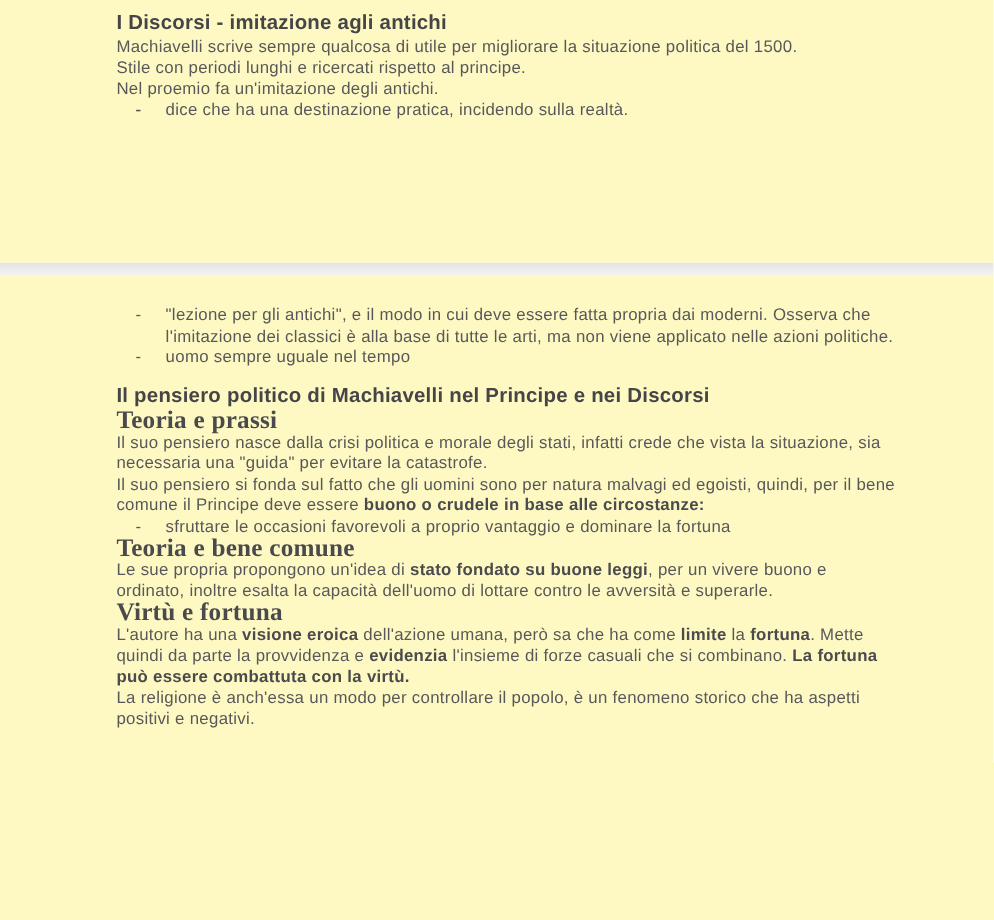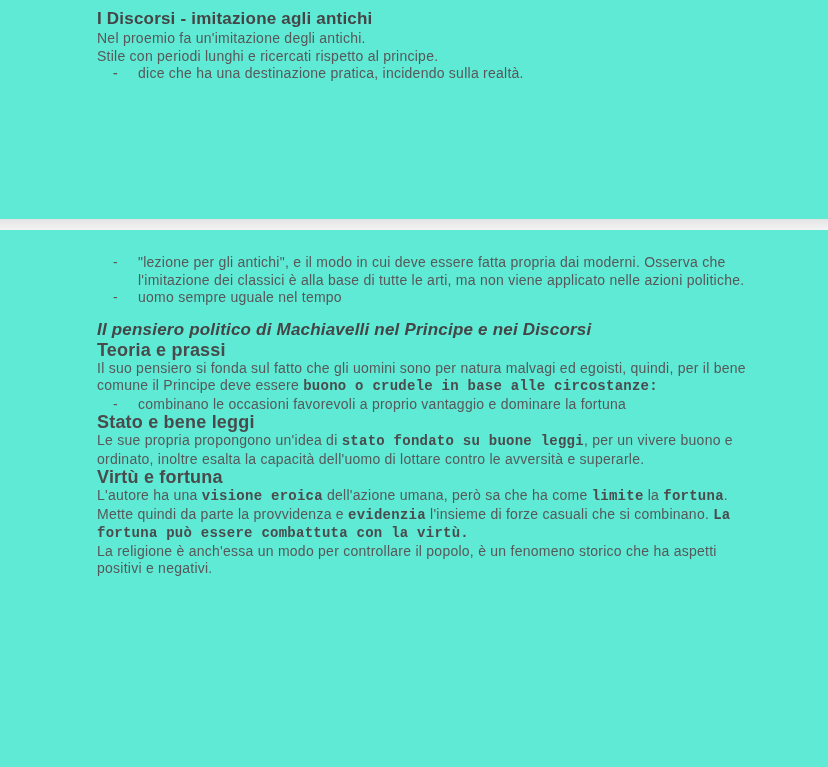--- a/index.html
+++ b/index.html
@@ -9,21 +9,21 @@
   }
   body {
     width: 828px;
     height: 767px;
     overflow: hidden;
     font-family: "Liberation Sans", "DejaVu Sans", sans-serif;
     color: #58585a;
     -webkit-font-smoothing: antialiased;
   }
   .page {
-    background: #5eead4;
+    background: #fef9c3;
   }
   .page-1 {
     height: 219px;
     box-sizing: border-box;
     padding-top: 8px;
   }
   .page-break {
     height: 11px;
     width: 828px;
     background: linear-gradient(180deg, #e3e3e3 0%, #ebebeb 45%, #f4f4f4 100%);
@@ -37,71 +37,73 @@
     margin-left: 97px;
     width: 652px;
   }
   .h1 {
     font-size: 17px;
     line-height: 22px;
     font-weight: 700;
     color: #454547;
     letter-spacing: 0.2px;
   }
-  .h1.mt { margin-top: 12px; font-style: italic; }
+  .h1.mt { margin-top: 12px; }
   .h2 {
-    font-size: 18px;
+    font-size: 21px;
     line-height: 19px;
     font-weight: 700;
     color: #4a4a4c;
     letter-spacing: 0.2px;
+    font-family: Liberation Serif, serif;
   }
   .para, .li {
     font-size: 14px;
     line-height: 17.5px;
     letter-spacing: 0.25px;
   }
   .para { margin: 0; }
   .li {
     position: relative;
     padding-left: 41px;
   }
   .li .marker {
     position: absolute;
     left: 16px;
     top: 0;
   }
   .b {
     font-weight: 700;
     color: #4b4b4d;
-    font-family: Liberation Mono, monospace;
   }
 </style>
 </head>
 <body>
 
 <div class="page page-1">
   <div class="content">
       <div class="h1">I Discorsi - imitazione agli antichi</div>
+      <div class="para"><span>Machiavelli scrive sempre qualcosa di utile per migliorare la situazione politica del 1500.</span></div>
+      <div class="para"><span>Stile con periodi lunghi e ricercati rispetto al principe.</span></div>
       <div class="para"><span>Nel proemio fa un'imitazione degli antichi.</span></div>
-      <div class="para"><span>Stile con periodi lunghi e ricercati rispetto al principe.</span></div>
       <div class="li"><span class="marker">-</span></div>
       <div class="li"><span class="marker">-</span><span>dice che ha una destinazione pratica, incidendo sulla realtà.</span></div>
     </div>
 </div>
 
 <div class="page-break"></div>
 
 <div class="page page-2">
   <div class="content">
       <div class="li"><span class="marker">-</span><span>"lezione per gli antichi", e il modo in cui deve essere fatta propria dai moderni. Osserva che l'imitazione dei classici è alla base di tutte le arti, ma non viene applicato nelle azioni politiche.</span></div>
       <div class="li"><span class="marker">-</span><span>uomo sempre uguale nel tempo</span></div>
       <div class="h1 mt">Il pensiero politico di Machiavelli nel Principe e nei Discorsi</div>
       <div class="h2">Teoria e prassi</div>
+      <div class="para"><span>Il suo pensiero nasce dalla crisi politica e morale degli stati, infatti crede che vista la situazione, sia necessaria una "guida" per evitare la catastrofe.</span></div>
       <div class="para"><span>Il suo pensiero si fonda sul fatto che gli uomini sono per natura malvagi ed egoisti, quindi, per il bene comune il Principe deve essere </span><span class="b">buono o crudele in base alle circostanze:</span></div>
-      <div class="li"><span class="marker">-</span><span>combinano le occasioni favorevoli a proprio vantaggio e dominare la fortuna</span></div>
-      <div class="h2">Stato e bene leggi</div>
+      <div class="li"><span class="marker">-</span><span>sfruttare le occasioni favorevoli a proprio vantaggio e dominare la fortuna</span></div>
+      <div class="h2">Teoria e bene comune</div>
       <div class="para"><span>Le sue propria propongono un'idea di </span><span class="b">stato fondato su buone leggi</span><span>, per un vivere buono e ordinato, inoltre esalta la capacità dell'uomo di lottare contro le avversità e superarle.</span></div>
       <div class="h2">Virtù e fortuna</div>
       <div class="para"><span>L'autore ha una </span><span class="b">visione eroica</span><span> dell'azione umana, però sa che ha come </span><span class="b">limite</span><span> la </span><span class="b">fortuna</span><span>. Mette quindi da parte la provvidenza e </span><span class="b">evidenzia</span><span> l'insieme di forze casuali che si combinano. </span><span class="b">La fortuna può essere combattuta con la virtù.</span></div>
       <div class="para"><span>La religione è anch'essa un modo per controllare il popolo, è un fenomeno storico che ha aspetti positivi e negativi.</span></div>
     </div>
 </div>
 
 </body></html>

